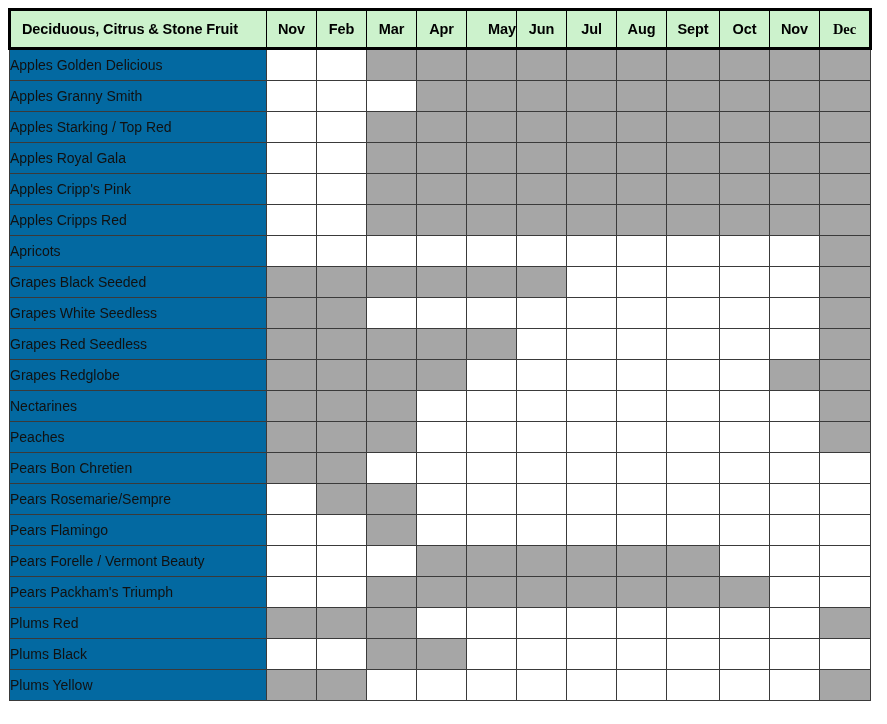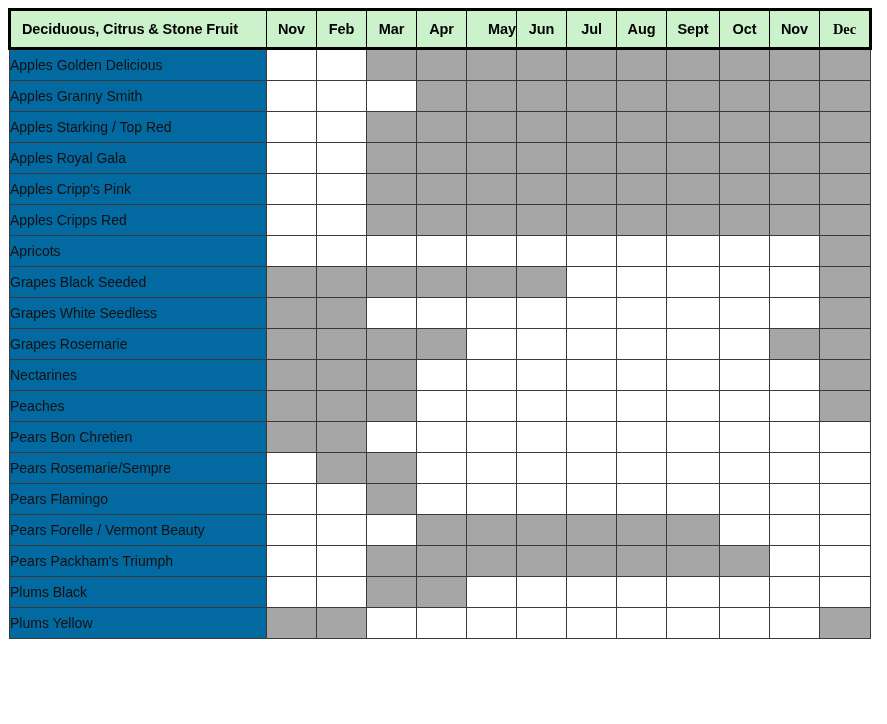--- a/index.html
+++ b/index.html
@@ -234,21 +234,36 @@
           <td class="month-cell"></td>
           <td class="month-cell"></td>
           <td class="month-cell"></td>
           <td class="month-cell"></td>
           <td class="month-cell"></td>
           <td class="month-cell"></td>
           <td class="month-cell"></td>
           <td class="month-cell available"></td>
         </tr>
         <tr class="fruit-row">
-          <td class="fruit-label">Grapes Rosemarie</td>
+          <td class="fruit-label">Grapes Red Seedless</td>
+          <td class="month-cell available"></td>
+          <td class="month-cell available"></td>
+          <td class="month-cell available"></td>
+          <td class="month-cell available"></td>
+          <td class="month-cell available"></td>
+          <td class="month-cell"></td>
+          <td class="month-cell"></td>
+          <td class="month-cell"></td>
+          <td class="month-cell"></td>
+          <td class="month-cell"></td>
+          <td class="month-cell"></td>
+          <td class="month-cell available"></td>
+        </tr>
+        <tr class="fruit-row">
+          <td class="fruit-label">Grapes Redglobe</td>
           <td class="month-cell available"></td>
           <td class="month-cell available"></td>
           <td class="month-cell available"></td>
           <td class="month-cell available"></td>
           <td class="month-cell"></td>
           <td class="month-cell"></td>
           <td class="month-cell"></td>
           <td class="month-cell"></td>
           <td class="month-cell"></td>
           <td class="month-cell"></td>
@@ -352,20 +367,35 @@
           <td class="month-cell available"></td>
           <td class="month-cell available"></td>
           <td class="month-cell available"></td>
           <td class="month-cell available"></td>
           <td class="month-cell available"></td>
           <td class="month-cell available"></td>
           <td class="month-cell available"></td>
           <td class="month-cell available"></td>
           <td class="month-cell"></td>
           <td class="month-cell"></td>
+        </tr>
+        <tr class="fruit-row">
+          <td class="fruit-label">Plums Red</td>
+          <td class="month-cell available"></td>
+          <td class="month-cell available"></td>
+          <td class="month-cell available"></td>
+          <td class="month-cell"></td>
+          <td class="month-cell"></td>
+          <td class="month-cell"></td>
+          <td class="month-cell"></td>
+          <td class="month-cell"></td>
+          <td class="month-cell"></td>
+          <td class="month-cell"></td>
+          <td class="month-cell"></td>
+          <td class="month-cell available"></td>
         </tr>
         <tr class="fruit-row">
           <td class="fruit-label">Plums Black</td>
           <td class="month-cell"></td>
           <td class="month-cell"></td>
           <td class="month-cell available"></td>
           <td class="month-cell available"></td>
           <td class="month-cell"></td>
           <td class="month-cell"></td>
           <td class="month-cell"></td>

